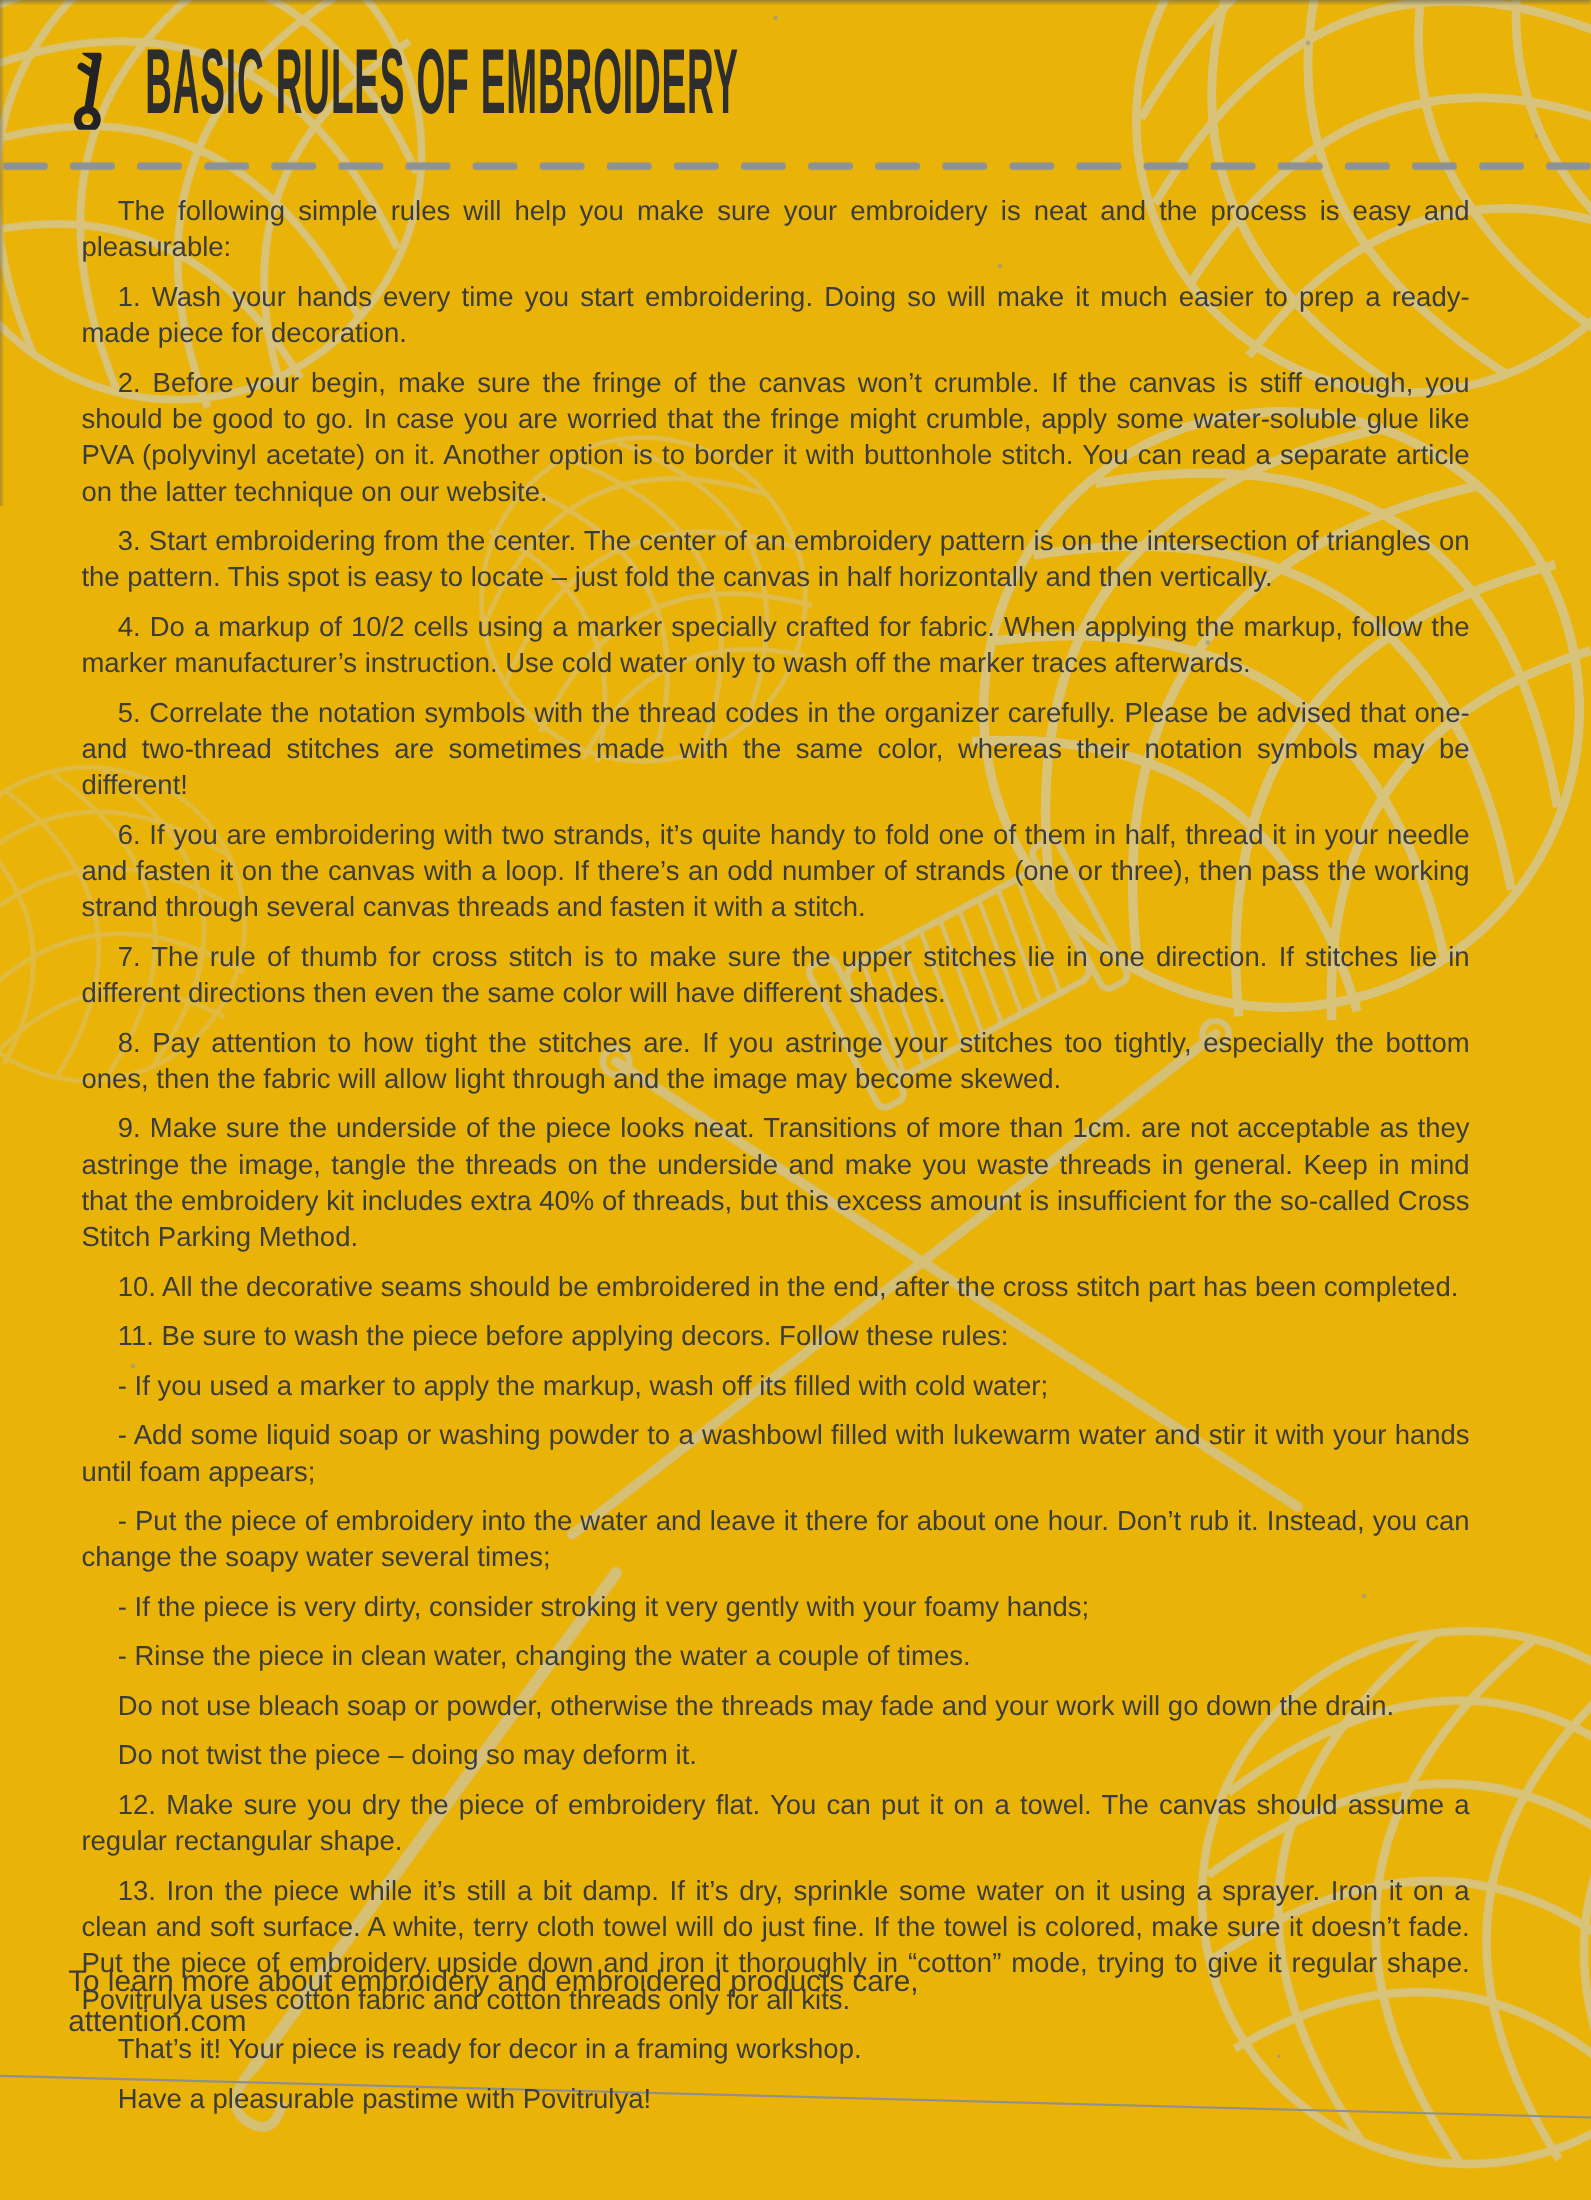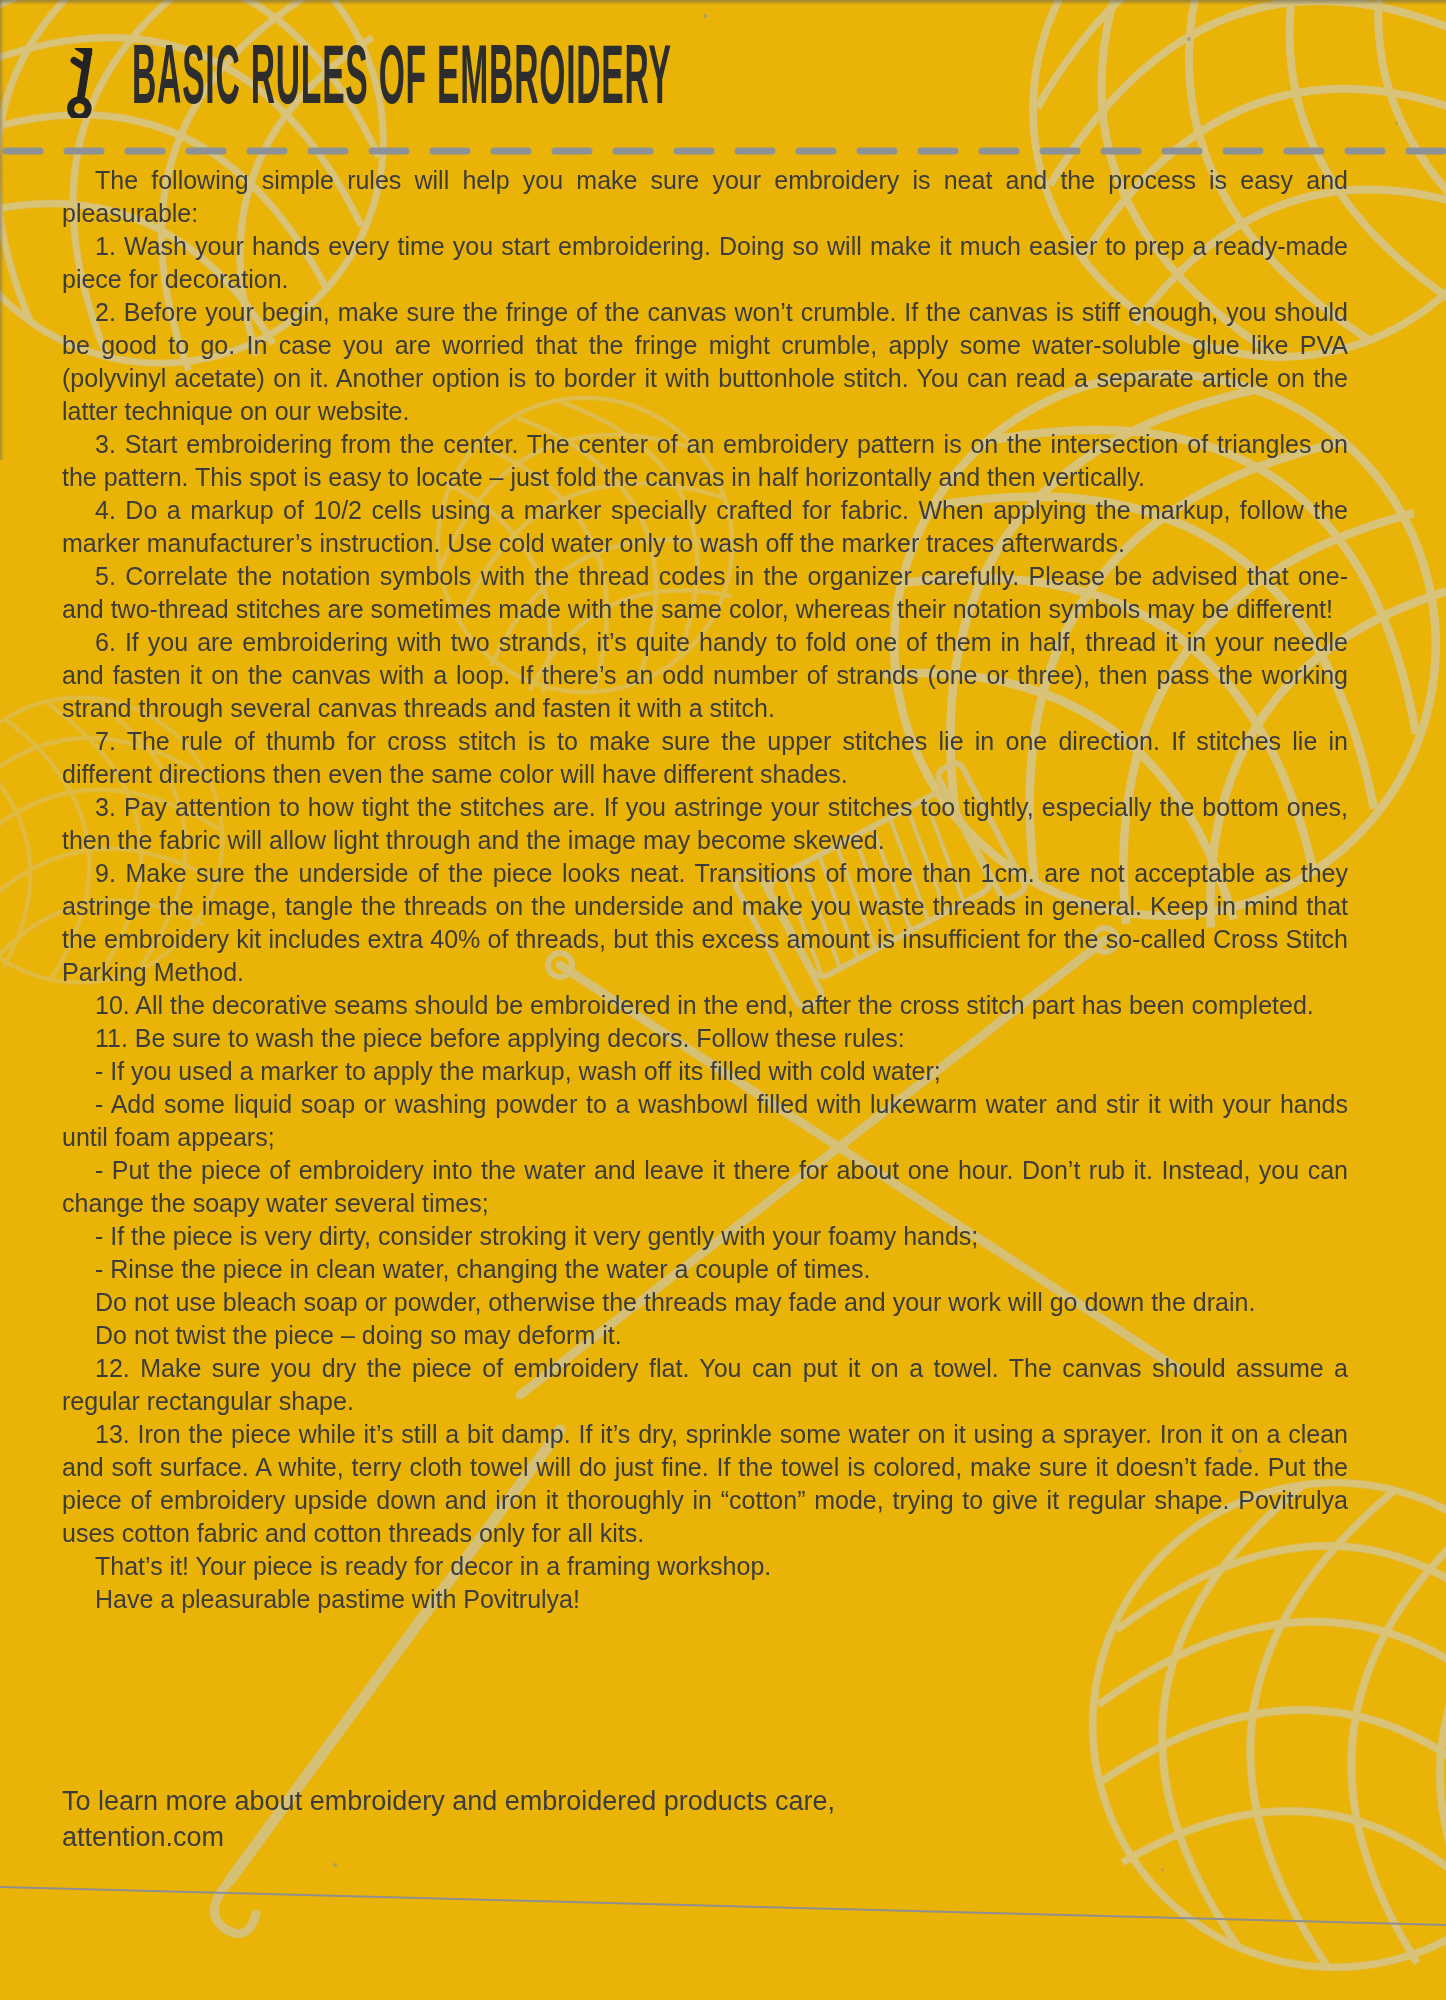--- a/index.html
+++ b/index.html
@@ -29,21 +29,21 @@
     letter-spacing:2px; white-space:nowrap;
     transform:scaleX(0.40); transform-origin:left top;
   }
   .divider { position:absolute; top:146px; left:0; }
 
   
   .body-text {
     position:absolute; top:164px; left:62px; width:1286px;
     font-size:25px; line-height:33px; text-align:justify;
   }
-  .para { margin:0; text-indent:33px; }
+  .para { margin:12px; text-indent:33px; }
 
   
   .footer {
     position:absolute; top:1783px; left:62px; width:1286px;
     text-align:left; font-size:27px; line-height:36px; color:#3c3c3c;
   }
 </style>
 </head>
 <body>
 
@@ -133,21 +133,21 @@
 
   <main class="body-text">
       <p class="para">The following simple rules will help you make sure your embroidery is neat and the process is easy and pleasurable:</p>
       <p class="para">1. Wash your hands every time you start embroidering. Doing so will make it much easier to prep a ready-made piece for decoration.</p>
       <p class="para">2. Before your begin, make sure the fringe of the canvas won’t crumble. If the canvas is stiff enough, you should be good to go. In case you are worried that the fringe might crumble, apply some water-soluble glue like PVA (polyvinyl acetate) on it. Another option is to border it with buttonhole stitch. You can read a separate article on the latter technique on our website.</p>
       <p class="para">3. Start embroidering from the center. The center of an embroidery pattern is on the intersection of triangles on the pattern. This spot is easy to locate – just fold the canvas in half horizontally and then vertically.</p>
       <p class="para">4. Do a markup of 10/2 cells using a marker specially crafted for fabric. When applying the markup, follow the marker manufacturer’s instruction. Use cold water only to wash off the marker traces afterwards.</p>
       <p class="para">5. Correlate the notation symbols with the thread codes in the organizer carefully. Please be advised that one- and two-thread stitches are sometimes made with the same color, whereas their notation symbols may be different!</p>
       <p class="para">6. If you are embroidering with two strands, it’s quite handy to fold one of them in half, thread it in your needle and fasten it on the canvas with a loop. If there’s an odd number of strands (one or three), then pass the working strand through several canvas threads and fasten it with a stitch.</p>
       <p class="para">7. The rule of thumb for cross stitch is to make sure the upper stitches lie in one direction. If stitches lie in different directions then even the same color will have different shades.</p>
-      <p class="para">3. Pay attention to how tight the stitches are. If you astringe your stitches too tightly, especially the bottom ones, then the fabric will allow light through and the image may become skewed.</p>
+      <p class="para">8. Pay attention to how tight the stitches are. If you astringe your stitches too tightly, especially the bottom ones, then the fabric will allow light through and the image may become skewed.</p>
       <p class="para">9. Make sure the underside of the piece looks neat. Transitions of more than 1cm. are not acceptable as they astringe the image, tangle the threads on the underside and make you waste threads in general. Keep in mind that the embroidery kit includes extra 40% of threads, but this excess amount is insufficient for the so-called Cross Stitch Parking Method.</p>
       <p class="para">10. All the decorative seams should be embroidered in the end, after the cross stitch part has been completed.</p>
       <p class="para">11. Be sure to wash the piece before applying decors. Follow these rules:</p>
       <p class="para">- If you used a marker to apply the markup, wash off its filled with cold water;</p>
       <p class="para">- Add some liquid soap or washing powder to a washbowl filled with lukewarm water and stir it with your hands until foam appears;</p>
       <p class="para">- Put the piece of embroidery into the water and leave it there for about one hour. Don’t rub it. Instead, you can change the soapy water several times;</p>
       <p class="para">- If the piece is very dirty, consider stroking it very gently with your foamy hands;</p>
       <p class="para">- Rinse the piece in clean water, changing the water a couple of times.</p>
       <p class="para">Do not use bleach soap or powder, otherwise the threads may fade and your work will go down the drain.</p>
       <p class="para">Do not twist the piece – doing so may deform it.</p>

